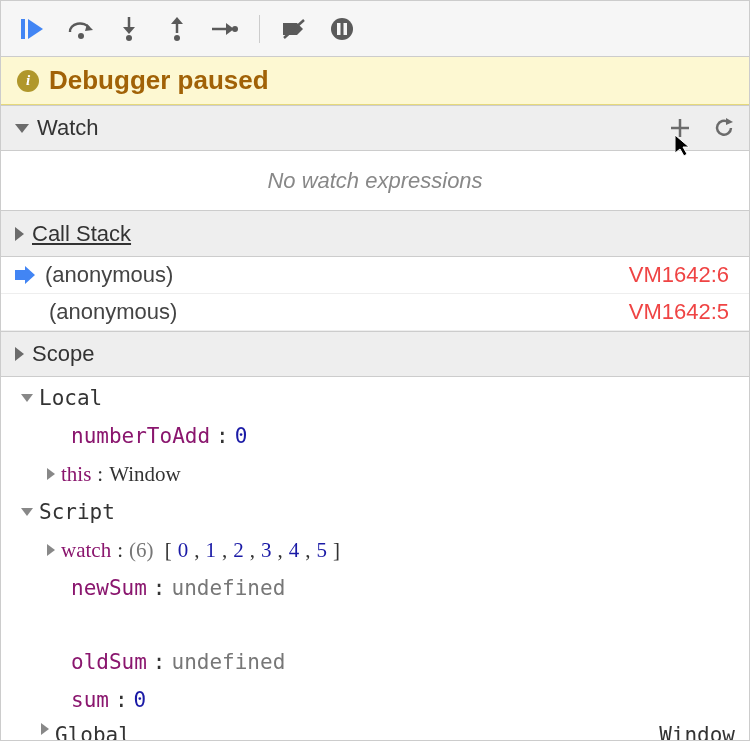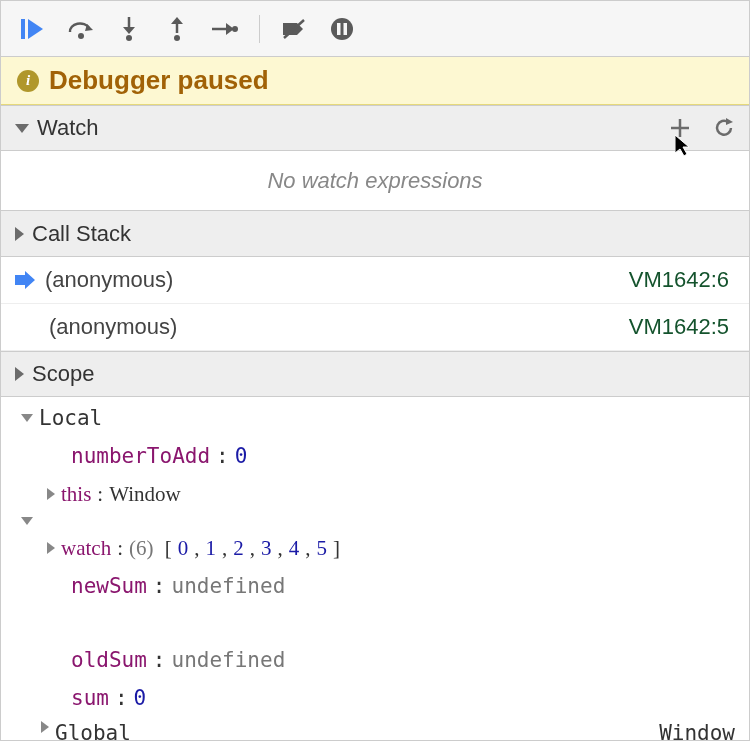--- a/index.html
+++ b/index.html
@@ -98,29 +98,29 @@
   .watch-empty {
     height: 60px;
     display: flex; align-items: center; justify-content: center;
     color: #888;
     font-style: italic;
     border-bottom: 1px solid #ccc;
     background: #fff;
     font-size: 22px;
   }
   .stack-row {
-    height: 47px;
+    height: 37px;
     display: flex; align-items: center;
     padding: 0 14px;
     border-bottom: 1px solid #eee;
     gap: 10px;
     font-size: 22px;
   }
   .stack-row .name { flex: 1; color: #444; }
-  .stack-row .loc { color: #14532d; margin-right: 6px; margin-left: 24px; }
+  .stack-row .loc { color: #ef4444; margin-right: 6px; margin-left: 24px; }
   .stack-indent-current { padding-left: 14px; }
   .stack-indent { padding-left: 48px; }
   .arrow-current svg { fill: #4285f4; }
   .mono {
     font-family: "SF Mono", Menlo, Consolas, monospace;
     font-size: 21px;
   }
   .scope-block { padding: 2px 0 2px 20px; }
   .scope-line {
     display: flex; align-items: center;
@@ -222,21 +222,21 @@
     <div>
       <svg width="22" height="22" viewBox="0 0 22 22">
         <path d="M 18 11 A 7 7 0 1 1 15 5" stroke="#6b6b6b" stroke-width="2.5" fill="none"></path>
         <polygon points="13,1 20,5 13,8" fill="#6b6b6b"></polygon>
       </svg>
     </div>
   </div>
 </div>
 <div class="watch-empty">No watch expressions</div>
 
-<div class="section-header plain" style="border-top:none;">
+<div class="section-header plain" style="border-top:none;text-decoration:underline;">
   <span class="triangle tri-right"></span>
   <span>Call Stack</span>
 </div>
 <div class="stack-row stack-indent-current">
   <span class="arrow-current">
     <svg width="20" height="18" viewBox="0 0 20 18">
         <polygon points="0,4 10,4 10,0 20,9 10,18 10,14 0,14"></polygon>
       </svg>
   </span>
   <span class="name">(anonymous)</span>
@@ -265,20 +265,21 @@
   </div>
   <div class="scope-line scope-indent1">
     <span class="triangle tri-right-sm"></span>
     <span class="key">this</span>
       <span>: </span>
     <span class="val-plain">Window</span>
   </div>
 
   <div class="scope-line">
     <span class="triangle tri-down-sm"></span>
+    <span>Script</span>
   </div>
   <div class="scope-line scope-indent1">
     <span class="triangle tri-right-sm"></span>
     <span class="key">watch</span>
       <span>: </span>
     <span class="val-gray">(6)</span>
     <span>&nbsp;[</span>
       <span class="val-num">0</span>
       <span>, </span>
       <span class="val-num">1</span>

